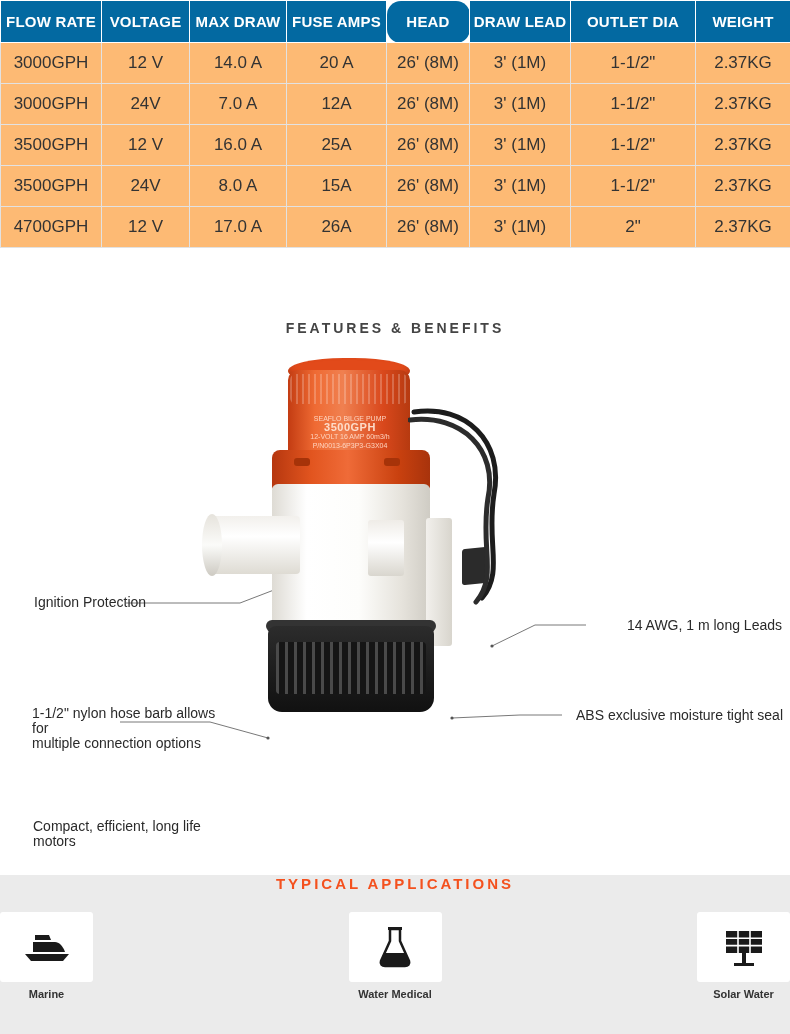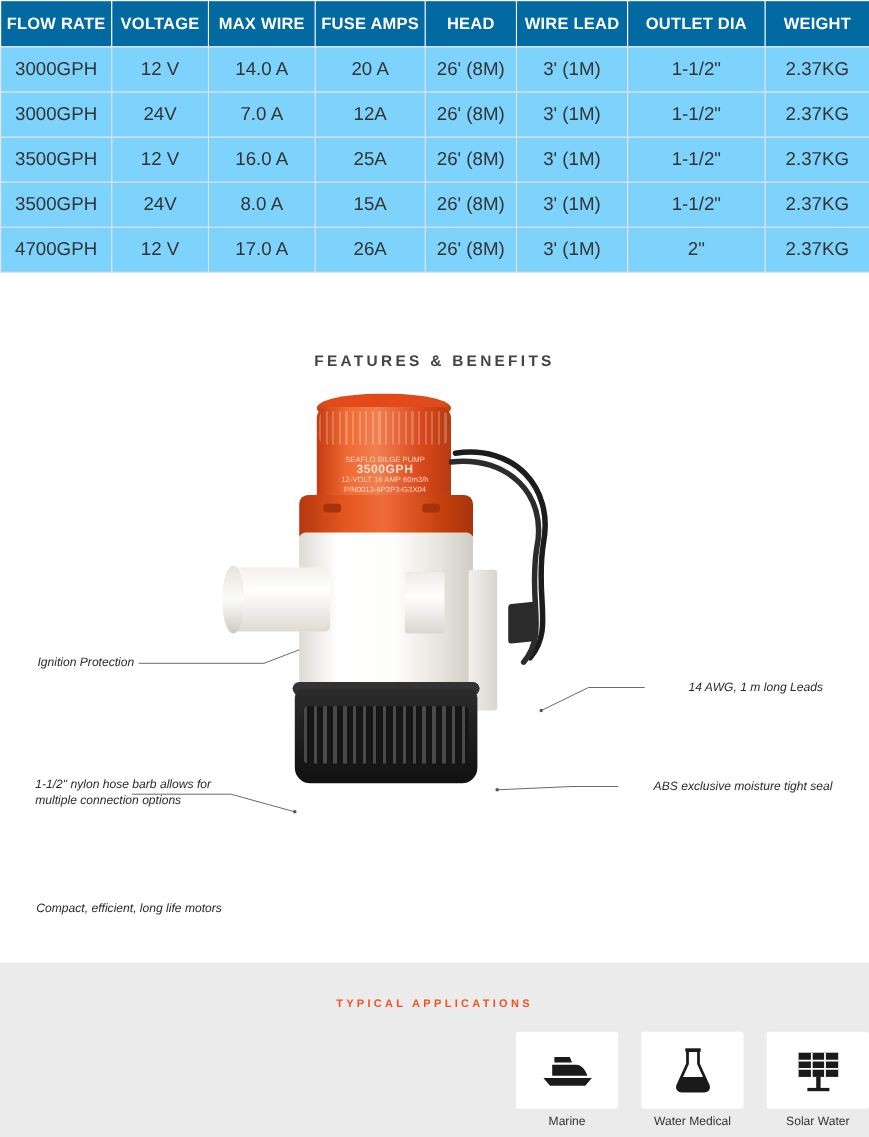--- a/index.html
+++ b/index.html
@@ -28,24 +28,24 @@
     text-align: center;
     border: 1px solid #ffffff;
     white-space: nowrap;
   }
   .spec-table td {
     font-size: 17px;
     color: #333333;
     text-align: center;
     padding: 10px 2px;
     border: 1px solid #e2e2e2;
-    background: #7dd3fc;
+    background: #fdba74;
   }
   .c0 { width: 101px; } .c1 { width: 88px; } .c2 { width: 97px; }
-  .c3 { width: 100px; margin-top: 20px; } .c4 { width: 83px; } .c5 { width: 101px; }
+  .c3 { width: 100px; margin-top: 20px; } .c4 { width: 83px; border-radius: 14px; } .c5 { width: 101px; }
   .c6 { width: 125px; } .c7 { width: 95px; }
 
   
   .features {
     position: relative;
     height: 520px;
     background: #ffffff;
   }
   .features-title {
     text-align: center;
@@ -158,49 +158,48 @@
     writing-mode: vertical-rl; text-orientation: mixed;
     font-family: "Liberation Sans", sans-serif;
   }
   .zoom-dark {
     position: absolute; left: 56px; top: 0; width: 34px; height: 90px;
     background: linear-gradient(90deg,#9c9c9c,#6f6f6f);
   }
 
   .callout {
     position: absolute;
-    font-size: 11px;
+    font-size: 14px;
     color: #2a2a2a;
     line-height: 15px;
     pointer-events: none;
-    font-style: italic;
-  }
-  .callout.right { text-align: center; }
+  }
+  .callout.right { text-align: right; }
   .callout.left { text-align: left; }
 
   svg.leaders { position: absolute; left: 0; top: 0; width: 790px; height: 520px; }
 
   
   .apps {
     position: absolute; left: 0; top: 875px; width: 790px; height: 159px;
     background: #ebebeb;
   }
   .apps-title {
     text-align: center;
     color: #f4511e;
-    font-size: 10px;
+    font-size: 15px;
     font-weight: bold;
     letter-spacing: 3px;
-    padding-top: 32px;
   }
   .apps-row {
     display: flex;
-    justify-content: flex-end;
+    justify-content: space-between;
     gap: 21px;
     margin-top: 20px;
+    font-weight: bold;
   }
   .app-item { width: 93px; text-align: center; }
   .app-card {
     width: 93px; height: 70px;
     background: #ffffff;
     border-radius: 3px;
     display: flex; align-items: center; justify-content: center;
   }
   .app-label {
     margin-top: 6px;
@@ -213,24 +212,24 @@
 </head>
 <body>
 
 <div class="page">
 
   <table class="spec-table">
     <thead>
       <tr>
         <th class="c0">FLOW RATE</th>
         <th class="c1">VOLTAGE</th>
-        <th class="c2">MAX WIRE</th>
+        <th class="c2">MAX DRAW</th>
         <th class="c3">FUSE AMPS</th>
         <th class="c4">HEAD</th>
-        <th class="c5">WIRE LEAD</th>
+        <th class="c5">DRAW LEAD</th>
         <th class="c6">OUTLET DIA</th>
         <th class="c7">WEIGHT</th>
       </tr>
     </thead>
     <tbody>
       <tr>
         <td>3000GPH</td>
         <td>12 V</td>
         <td>14.0 A</td>
         <td>20 A</td>

